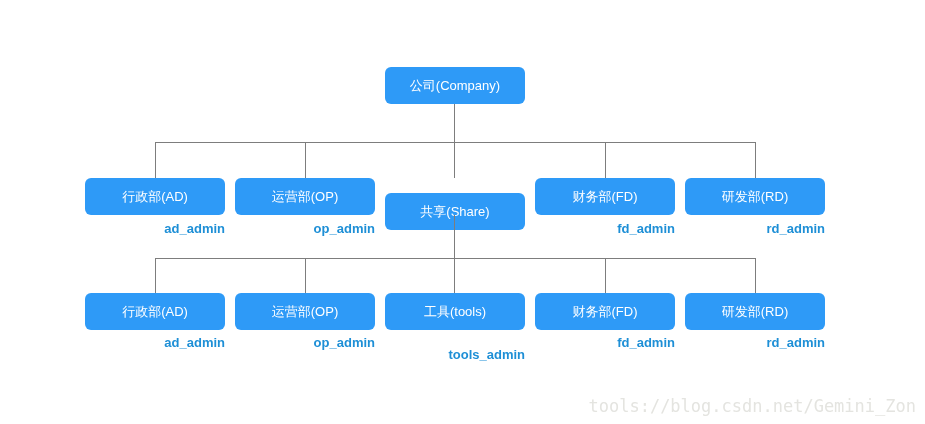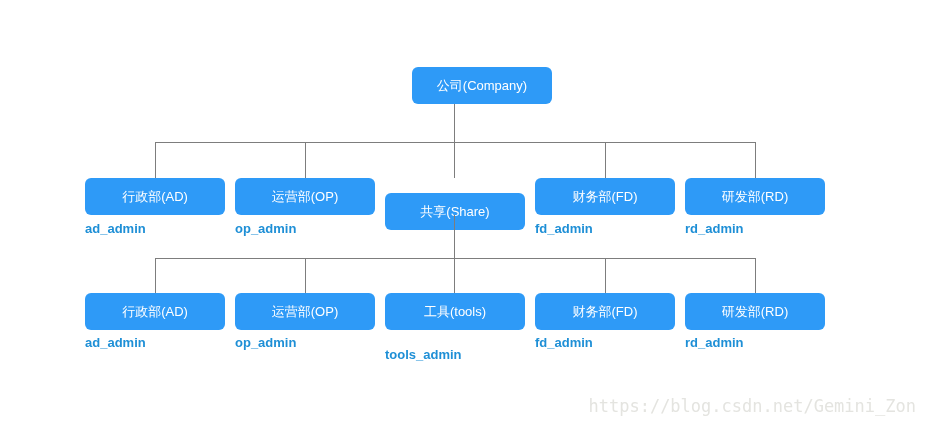--- a/index.html
+++ b/index.html
@@ -21,21 +21,21 @@
     font-size: 13px;
     display: flex;
     align-items: center;
     justify-content: center;
     white-space: nowrap;
     box-sizing: border-box;
   }
   .admin {
     position: absolute;
     width: 140px;
-    text-align: left;
+    text-align: right;
     color: var(--label-blue, #1e8fd6);
     font-weight: bold;
     font-size: 13px;
     white-space: nowrap;
   }
   .hline {
     position: absolute;
     height: 1px;
     background: var(--line-gray, #7d7d7d);
   }
@@ -52,21 +52,21 @@
     font-size: 17px;
     color: var(--watermark-gray, #e4e4e0);
     white-space: nowrap;
   }
 </style>
 </head>
 <body>
 
 <div class="stage">
 
-  <div class="node" style="left:385px; top:67px;margin-left:27px;">公司(Company)</div>
+  <div class="node" style="left:385px; top:67px;">公司(Company)</div>
 
   <div class="vline" style="left:454px; top:104px; height:38px;"></div>
   <div class="hline" style="left:155px; top:142px; width:601px;"></div>
   <div class="vline" style="left:155px; top:142px; height:36px;"></div>
   <div class="vline" style="left:305px; top:142px; height:36px;"></div>
   <div class="vline" style="left:454px; top:142px; height:36px;"></div>
   <div class="vline" style="left:605px; top:142px; height:36px;"></div>
   <div class="vline" style="left:755px; top:142px; height:36px;"></div>
 
   <div class="node" style="left:85px;  top:178px;">行政部(AD)</div>
@@ -93,15 +93,15 @@
   <div class="node" style="left:385px; top:293px;">工具(tools)</div>
   <div class="node" style="left:535px; top:293px;">财务部(FD)</div>
   <div class="node" style="left:685px; top:293px;">研发部(RD)</div>
 
   <div class="admin" style="left:85px;  top:335px;">ad_admin</div>
   <div class="admin" style="left:235px; top:335px;">op_admin</div>
   <div class="admin" style="left:385px; top:335px;margin-top:12px;">tools_admin</div>
   <div class="admin" style="left:535px; top:335px;">fd_admin</div>
   <div class="admin" style="left:685px; top:335px;">rd_admin</div>
 
-  <div class="watermark">https://blog.csdn.net/Gemini_Zon</div>
+  <div class="watermark">tools://blog.csdn.net/Gemini_Zon</div>
 
 </div>
 
 </body></html>

